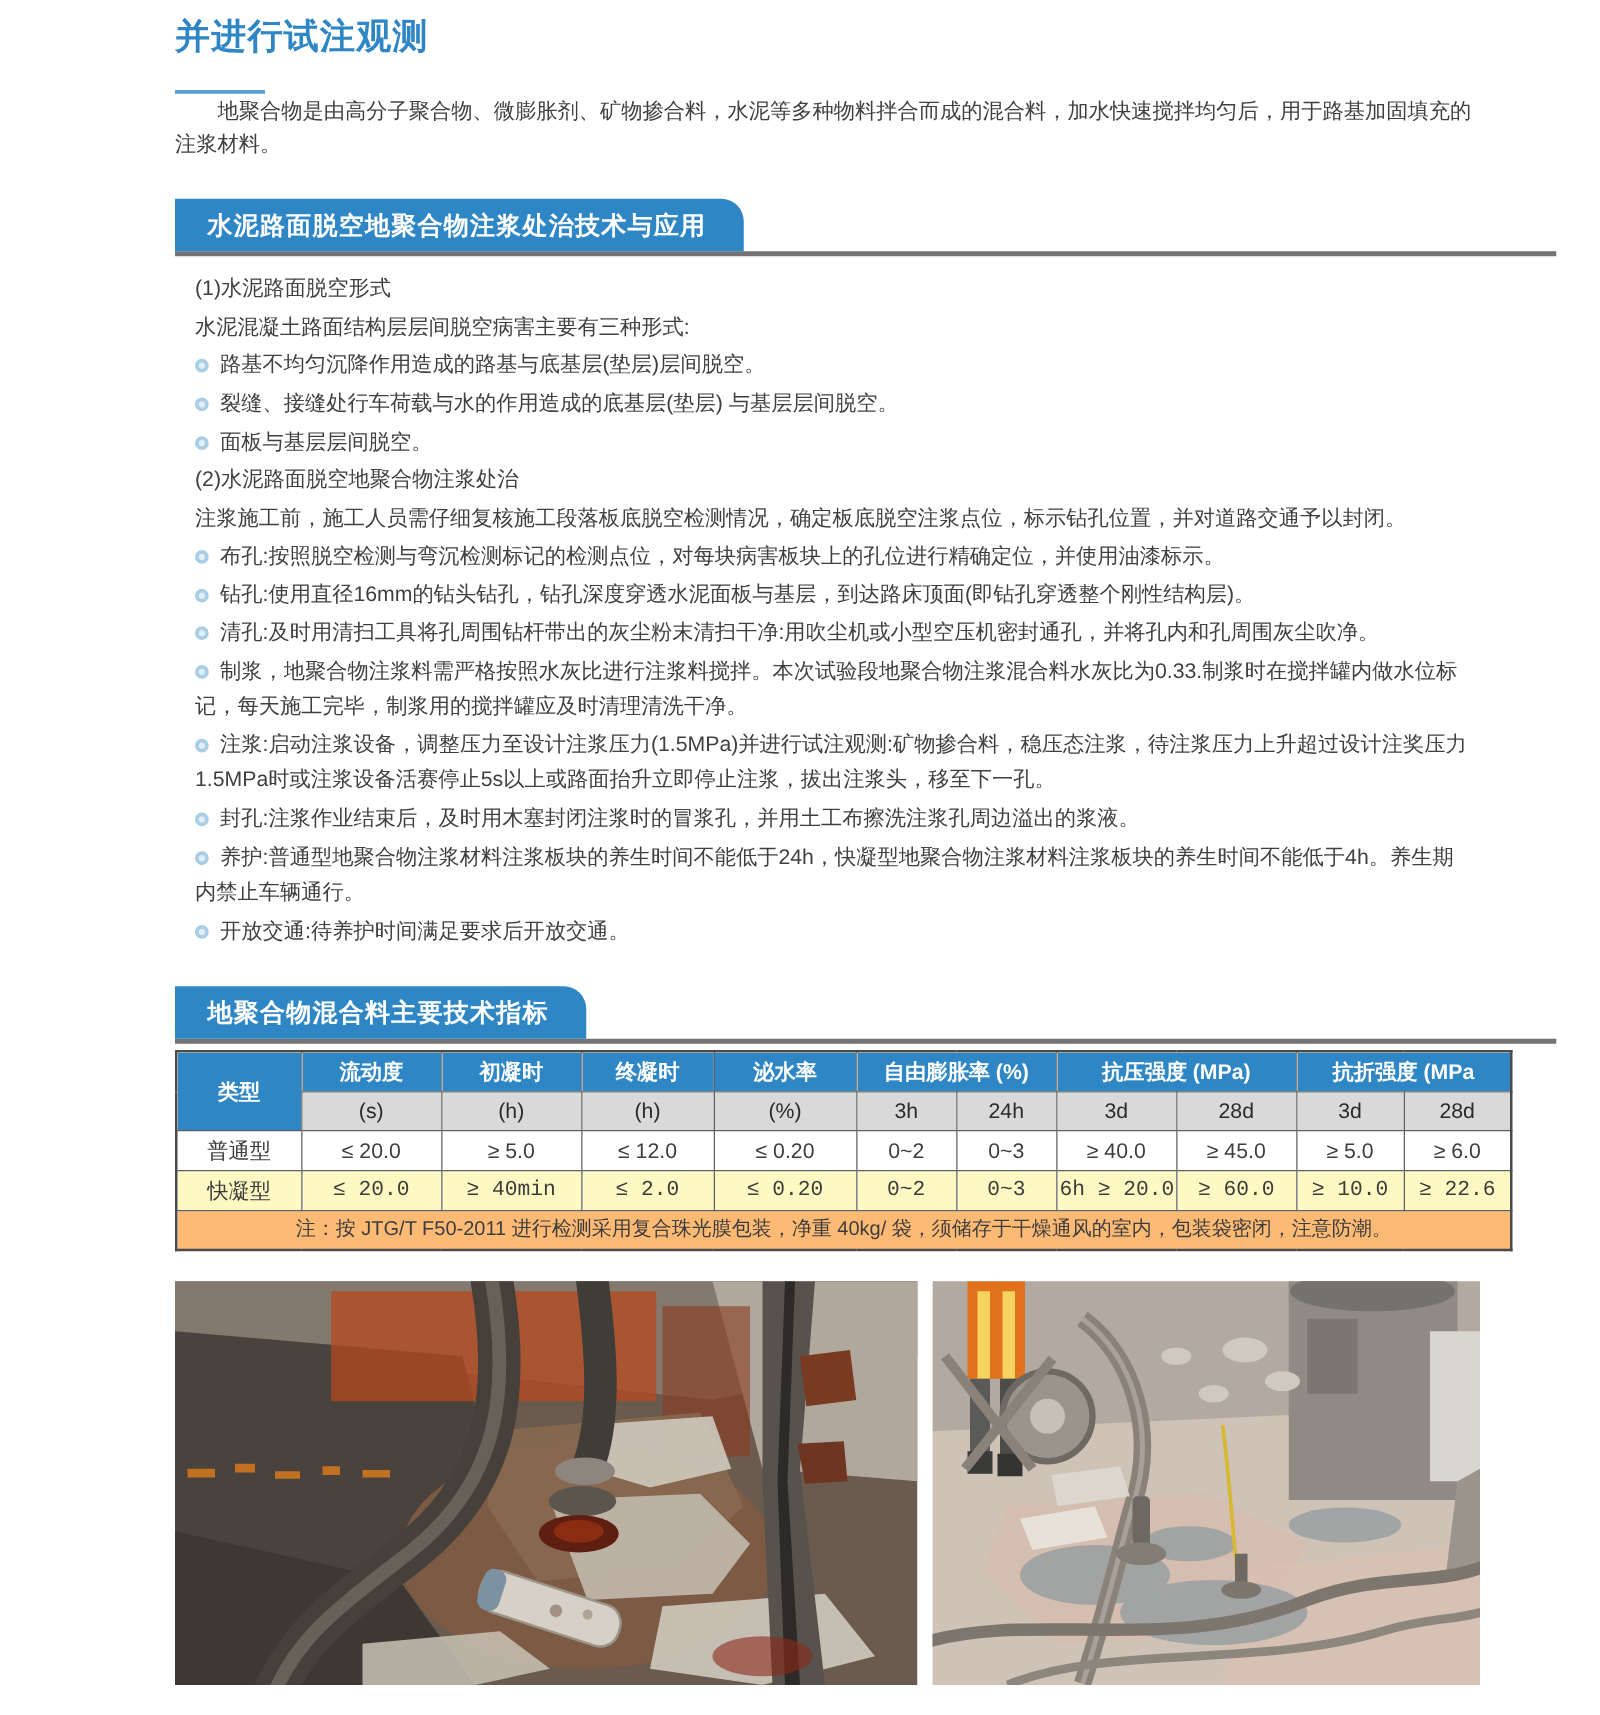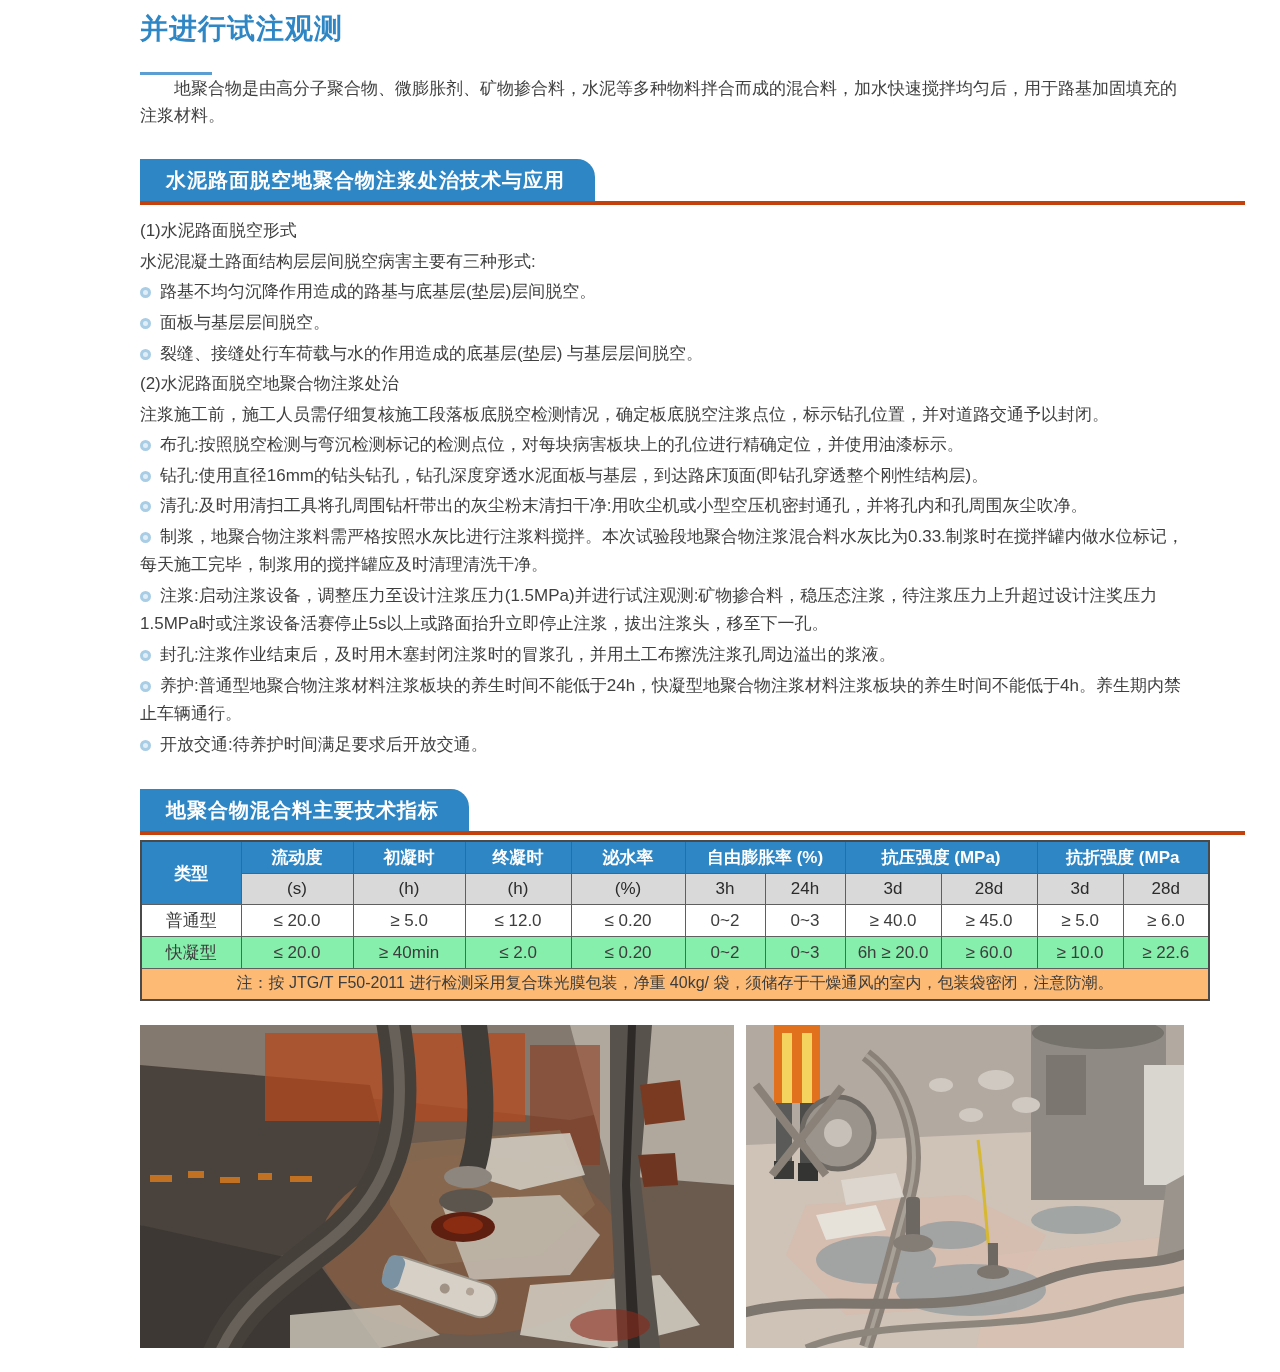--- a/index.html
+++ b/index.html
@@ -14,47 +14,47 @@
   .page-title {
     color: #2E86C4; font-size: 28px; font-weight: bold; letter-spacing: 1px;
   }
   .title-rule { width: 72px; height: 3px; background: #5b9fd2; margin-top: 24px; }
 
   .intro {
     font-size: 17px; line-height: 1.6; color: #3f3f3f;
     text-indent: 2em; width: 1045px;
   }
 
-  .section-banner { margin-top: 30px; border-bottom: 4px solid #c2410c; text-decoration: underline; }
+  .section-banner { margin-top: 30px; border-bottom: 4px solid #737373; text-decoration: underline; }
   .banner-pill {
     display: inline-block; background: #2E86C4; color: #ffffff;
     font-size: 20px; font-weight: bold; letter-spacing: 1px;
     padding: 8px 30px 7px 26px; border-radius: 0 18px 0 0;
   }
 
   .body-list { margin-top: 12px; width: 1050px; }
-  .body-list p { font-size: 17px; line-height: 1.68; margin: 2px 0; color: #3f3f3f; }
+  .body-list p { font-size: 17px; line-height: 1.68; margin: 2px 16px; color: #3f3f3f; }
   .bullet {
     display: inline-block; width: 11px; height: 11px; border-radius: 50%;
     border: 3px solid #a9cde5; background: #e2eef7; margin-right: 9px;
     vertical-align: -1px;
   }
 
   table.spec {
     margin-top: 5px; width: 1043px; border-collapse: collapse; table-layout: fixed;
     border: 2px solid #4a4a4a; font-size: 17px;
   }
   table.spec th, table.spec td {
     border: 1px solid #5f5f5f; text-align: center; vertical-align: middle;
     padding: 4px 2px; height: 31px; overflow: hidden; white-space: nowrap;
   }
   .th-blue { background: #2E86C4; color: #ffffff; font-weight: bold; }
   .th-gray { background: #d9d9d9; color: #2b2b2b; font-weight: normal; }
   tr.row-white td { background: #ffffff; }
-  tr.row-gray td { background: #86efac; }
+  tr.row-gray td { background: #fef9c3; font-family: Liberation Mono, monospace; }
   td.note-cell { height: 40px; font-size: 16px; background: #fdba74; }
 
   .photos { display: flex; gap: 12px; margin-top: 24px; }
   .photo { display: block; }
 </style>
 </head>
 <body>
 
 <div class="content">
 
@@ -64,22 +64,22 @@
   <p class="intro">地聚合物是由高分子聚合物、微膨胀剂、矿物掺合料，水泥等多种物料拌合而成的混合料，加水快速搅拌均匀后，用于路基加固填充的注浆材料。</p>
 
   <div class="section-banner">
     <span class="banner-pill">水泥路面脱空地聚合物注浆处治技术与应用</span>
   </div>
 
   <div class="body-list">
     <p><span>(1)水泥路面脱空形式</span></p>
     <p><span>水泥混凝土路面结构层层间脱空病害主要有三种形式:</span></p>
     <p><span class="bullet"></span><span>路基不均匀沉降作用造成的路基与底基层(垫层)层间脱空。</span></p>
+    <p><span class="bullet"></span><span>裂缝、接缝处行车荷载与水的作用造成的底基层(垫层) 与基层层间脱空。</span></p>
     <p><span class="bullet"></span><span>面板与基层层间脱空。</span></p>
-    <p><span class="bullet"></span><span>裂缝、接缝处行车荷载与水的作用造成的底基层(垫层) 与基层层间脱空。</span></p>
     <p><span>(2)水泥路面脱空地聚合物注浆处治</span></p>
     <p><span>注浆施工前，施工人员需仔细复核施工段落板底脱空检测情况，确定板底脱空注浆点位，标示钻孔位置，并对道路交通予以封闭。</span></p>
     <p><span class="bullet"></span><span>布孔:按照脱空检测与弯沉检测标记的检测点位，对每块病害板块上的孔位进行精确定位，并使用油漆标示。</span></p>
     <p><span class="bullet"></span><span>钻孔:使用直径16mm的钻头钻孔，钻孔深度穿透水泥面板与基层，到达路床顶面(即钻孔穿透整个刚性结构层)。</span></p>
     <p><span class="bullet"></span><span>清孔:及时用清扫工具将孔周围钻杆带出的灰尘粉末清扫干净:用吹尘机或小型空压机密封通孔，并将孔内和孔周围灰尘吹净。</span></p>
     <p><span class="bullet"></span><span>制浆，地聚合物注浆料需严格按照水灰比进行注浆料搅拌。本次试验段地聚合物注浆混合料水灰比为0.33.制浆时在搅拌罐内做水位标记，每天施工完毕，制浆用的搅拌罐应及时清理清洗干净。</span></p>
     <p><span class="bullet"></span><span>注浆:启动注浆设备，调整压力至设计注浆压力(1.5MPa)并进行试注观测:矿物掺合料，稳压态注浆，待注浆压力上升超过设计注奖压力1.5MPa时或注浆设备活赛停止5s以上或路面抬升立即停止注浆，拔出注浆头，移至下一孔。</span></p>
     <p><span class="bullet"></span><span>封孔:注浆作业结束后，及时用木塞封闭注浆时的冒浆孔，并用土工布擦洗注浆孔周边溢出的浆液。</span></p>
     <p><span class="bullet"></span><span>养护:普通型地聚合物注浆材料注浆板块的养生时间不能低于24h，快凝型地聚合物注浆材料注浆板块的养生时间不能低于4h。养生期内禁止车辆通行。</span></p>
     <p><span class="bullet"></span><span>开放交通:待养护时间满足要求后开放交通。</span></p>

